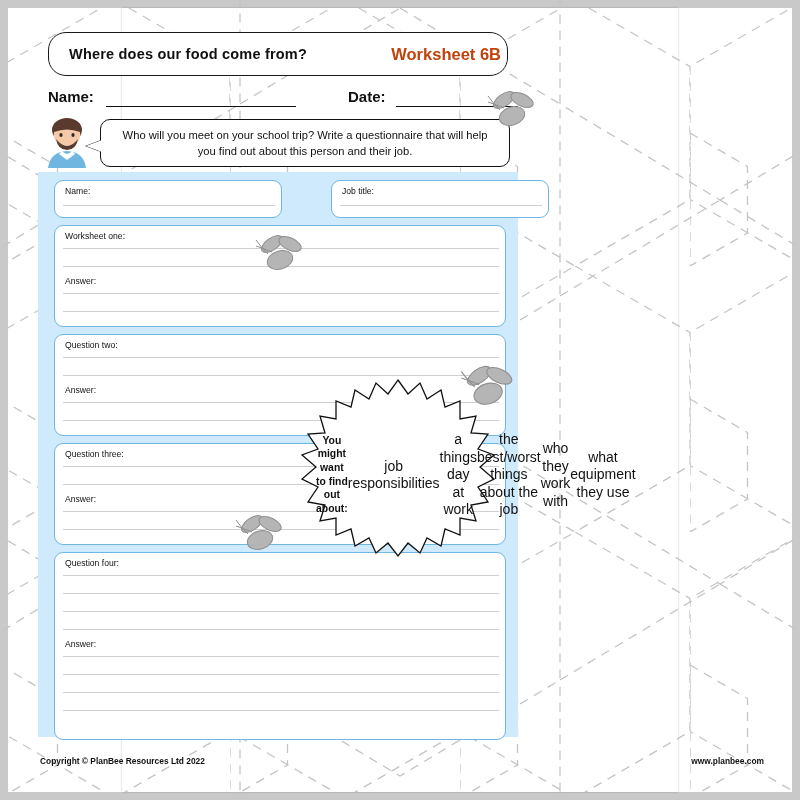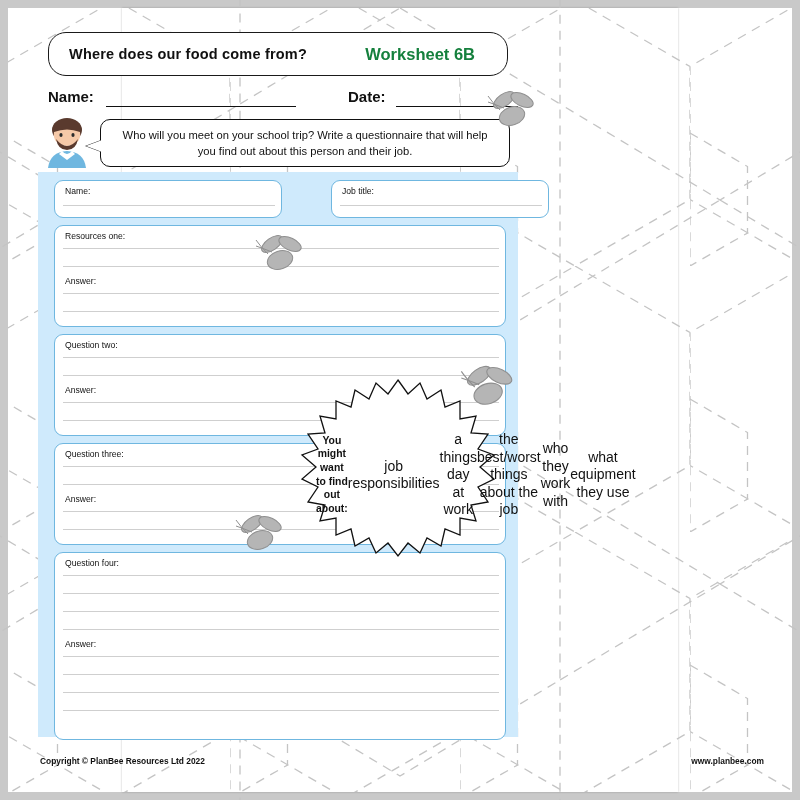--- a/index.html
+++ b/index.html
@@ -61,24 +61,24 @@
   }
   .title-left {
     font-size: 14.5px;
     color: #111;
     margin-left: 20px;
     font-weight: 600;
     letter-spacing: 0.2px;
   }
   .title-right {
     position: absolute;
-    right: 32px;
+    right: 6px;
     font-size: 16.5px;
     font-weight: 700;
-    color: #15803d;
+    color: #c2410c;
   }
 
   
   .namedate {
     position: absolute;
     left: 48px; top: 86px;
     width: 470px; height: 26px;
   }
   .nd-label {
     position: absolute;
@@ -275,21 +275,21 @@
     <span class="box-label" style="top:5px;">Name:</span>
     <span class="rule" style="top:24px; width:212px;"></span>
   </div>
 
   <div class="box" style="left:288px; top:180px; width:218px; height:38px;margin-left:43px;">
     <span class="box-label" style="top:5px;">Job title:</span>
     <span class="rule" style="top:24px; width:202px;"></span>
   </div>
 
   <div class="box" style="left:54px; top:225px; width:452px; height:102px;">
-    <span class="box-label" style="top:5px;">Resources one:</span>
+    <span class="box-label" style="top:5px;">Worksheet one:</span>
     <span class="rule" style="top:22px; width:436px;"></span>
     <span class="rule" style="top:40px; width:436px;"></span>
     <span class="box-label" style="top:50px;">Answer:</span>
     <span class="rule" style="top:67px; width:436px;"></span>
     <span class="rule" style="top:85px; width:436px;"></span>
   </div>
 
   <div class="box" style="left:54px; top:334px; width:452px; height:102px;">
     <span class="box-label" style="top:5px;">Question two:</span>
     <span class="rule" style="top:22px; width:436px;"></span>

